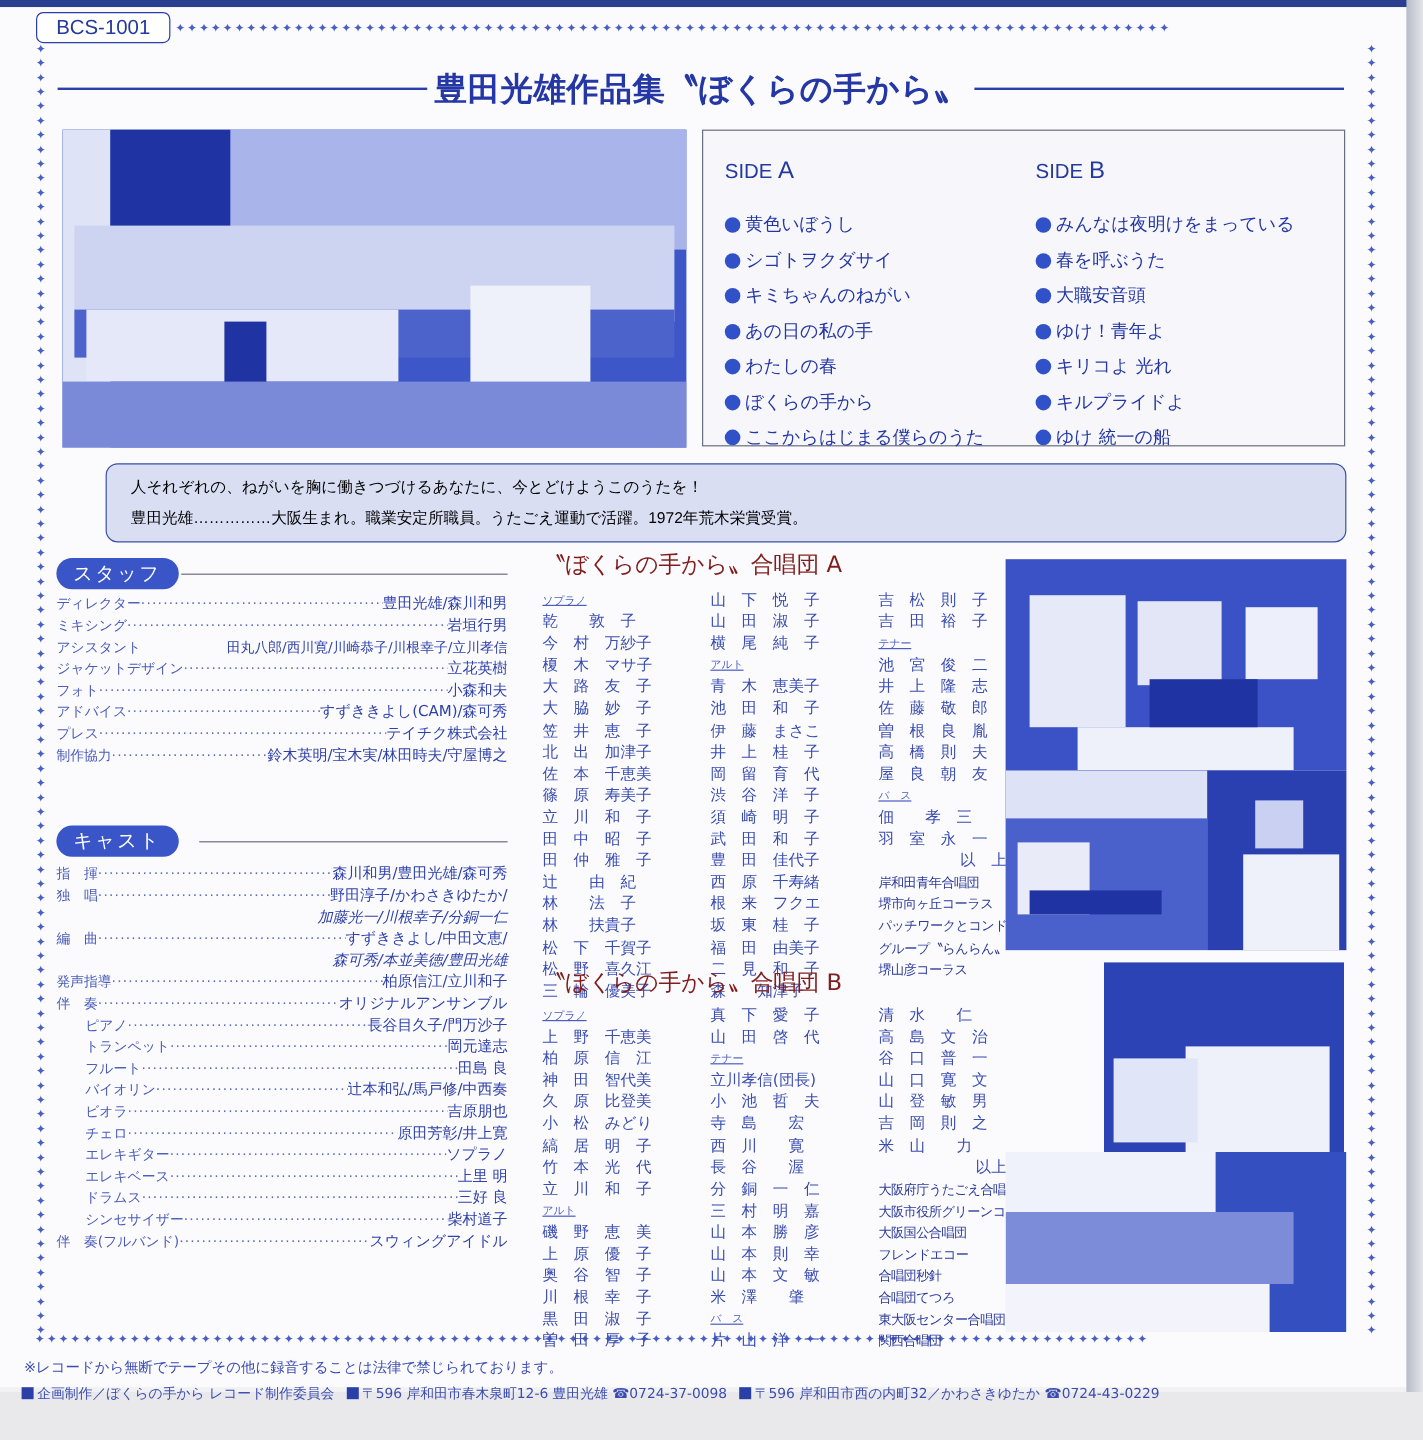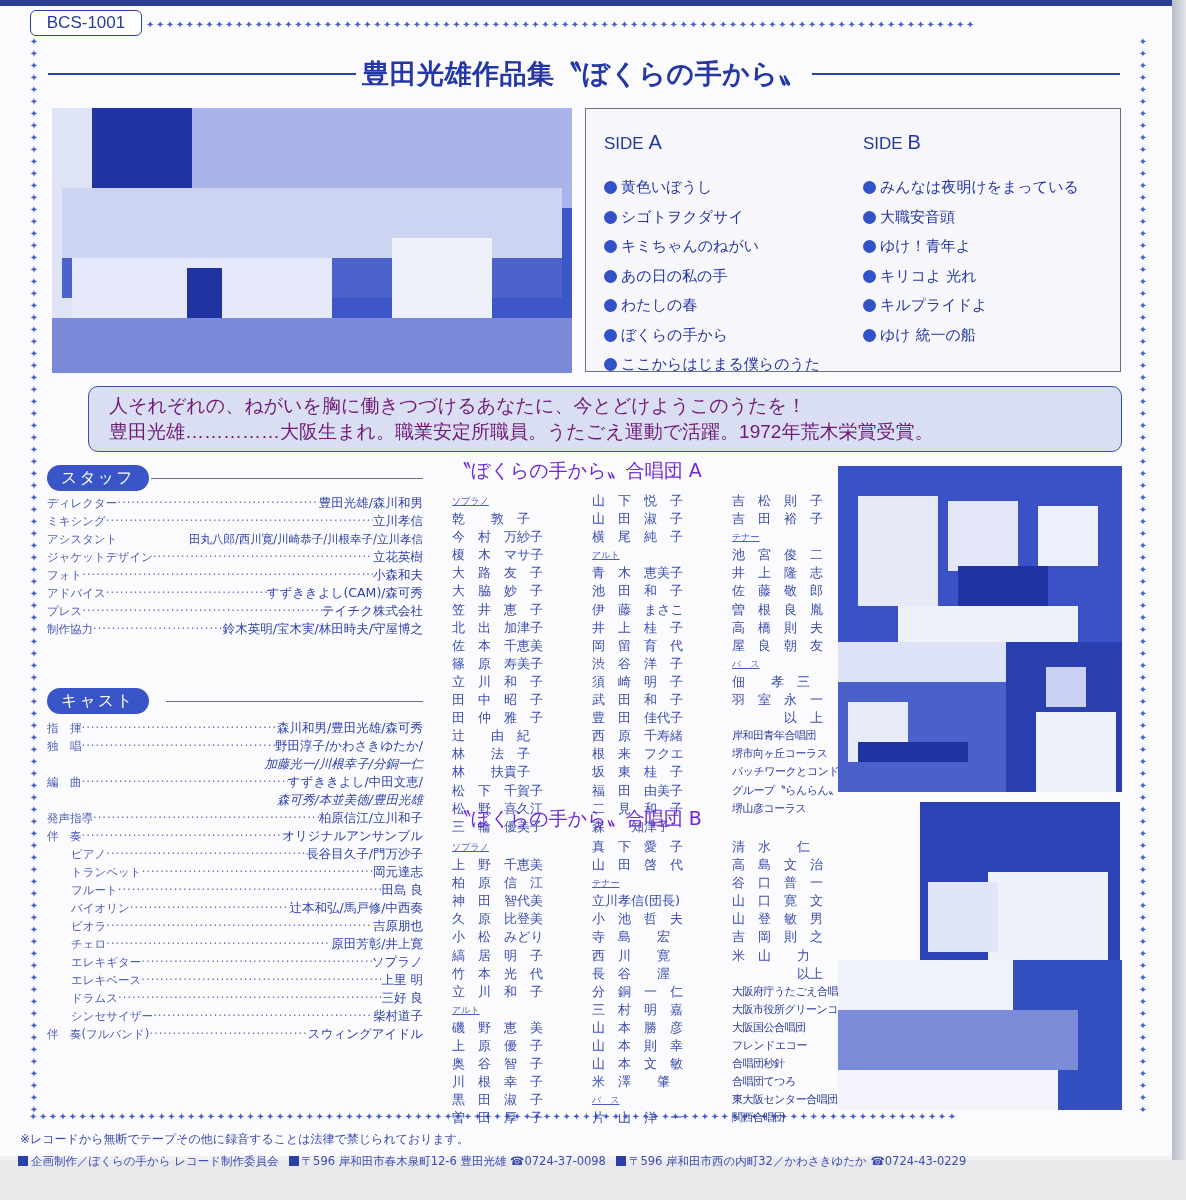--- a/index.html
+++ b/index.html
@@ -48,43 +48,43 @@
   .side-head b { font-size:20px; font-weight:normal; }
   .track { font-size:15px; height:29.5px; line-height:29.5px; color:#2437a4; white-space:nowrap; display:flex; align-items:center; }
   .bullet { display:inline-block; width:13px; height:13px; border-radius:50%; background:#3151c8; margin-right:4px; flex:none; }
 
   
   .tagline {
     position:absolute; left:88px; top:386px; width:1034px; height:66px;
     border:1.5px solid #3a4fa8; border-radius:10px; background:#d9def3;
     padding:6px 20px; font-family:"Liberation Sans", sans-serif;
   }
-  .tagline div { font-size:19px; line-height:26px; color:#701a75; white-space:nowrap; }
+  .tagline div { font-size:13px; line-height:26px; color:#000000; white-space:nowrap; }
 
   
   .sec-head { position:absolute; display:flex; align-items:center;text-align:center; }
   .pill { background:#3a55c7; color:#fff; border-radius:14px; font-size:16px; padding:3px 14px; letter-spacing:2px; height:26px; line-height:20px; }
   .sec-line { height:1px; background:#6a6f80; flex:1; margin-left:2px; }
 
   .credits { position:absolute; left:47px; width:376px; }
   .cr { display:flex; font-size:11.5px; height:18px; line-height:18px; white-space:nowrap; color:#3346ad; }
   .cr .role { flex:none; color:#4b5cb8; }
   .cr .dots { flex:1; overflow:hidden; color:#5a6bc0; letter-spacing:1px; }
   .cr .dots::before { content:"··················································································"; }
   .cr .val { flex:none; font-size:12.5px; color:#2f42aa; }
   .cr.cont { justify-content:flex-end;font-style:italic; }
   .cr.indent .role { padding-left:24px; }
 
-  .choir-title { position:absolute; font-size:19px; color:#6d28d9; white-space:nowrap; }
+  .choir-title { position:absolute; font-size:19px; color:#7f1d1d; white-space:nowrap; }
   .choir-cols { position:absolute; display:flex; }
   .ccol { width:140px; }
   .ccol.w3 { width:115px; }
   .nm { font-size:13px; height:18.1px; line-height:18.1px; white-space:nowrap; color:#3a4db0; letter-spacing:0; }
   .nm.part { font-size:9px; color:#4a5cc0; text-decoration:underline; }
-  .nm.end { text-align:right; padding-right:24px; }
+  .nm.end { text-align:right; padding-right:8px; }
   .nm.grp { font-size:11px; letter-spacing:-0.5px; color:#2b3a9a; }
 
   .notice { position:absolute; left:20px; top:1131px; font-size:12px; color:#3a4cb0; white-space:nowrap; }
   .footer { position:absolute; left:18px; top:1154px; font-size:11.5px; color:#3a4cb0; white-space:nowrap; display:flex; gap:10px; }
   .footer .sq { display:inline-block; width:10px; height:10px; background:#2b3fa8; margin-right:3px; vertical-align:-1px; }
 </style>
 </head>
 <body>
 
 <div class="topband"></div>
@@ -150,20 +150,24 @@
       </div>
   </div>
   <div class="side" style="left:277px;">
     <div class="side-head"><span>SIDE</span> <b>B</b></div>
     <div class="track">
         <span class="bullet"></span>
         <span>みんなは夜明けをまっている</span>
       </div>
     <div class="track">
         <span class="bullet"></span>
+        <span>春を呼ぶうた</span>
+      </div>
+    <div class="track">
+        <span class="bullet"></span>
         <span>大職安音頭</span>
       </div>
     <div class="track">
         <span class="bullet"></span>
         <span>ゆけ！青年よ</span>
       </div>
     <div class="track">
         <span class="bullet"></span>
         <span>キリコよ 光れ</span>
       </div>
@@ -189,21 +193,21 @@
 </div>
 <div class="credits" style="top:494px;">
   <div class="cr">
       <span class="role">ディレクター</span>
       <span class="dots"></span>
       <span class="val">豊田光雄/森川和男</span>
     </div>
   <div class="cr">
       <span class="role">ミキシング</span>
       <span class="dots"></span>
-      <span class="val">立川孝信</span>
+      <span class="val">岩垣行男</span>
     </div>
   <div class="cr">
       <span class="role">アシスタント</span>
       <span style="flex:1"></span>
       <span class="val" style="font-size:11.5px">田丸八郎/西川寛/川崎恭子/川根幸子/立川孝信</span>
     </div>
   <div class="cr">
       <span class="role">ジャケットデザイン</span>
       <span class="dots"></span>
       <span class="val">立花英樹</span>

